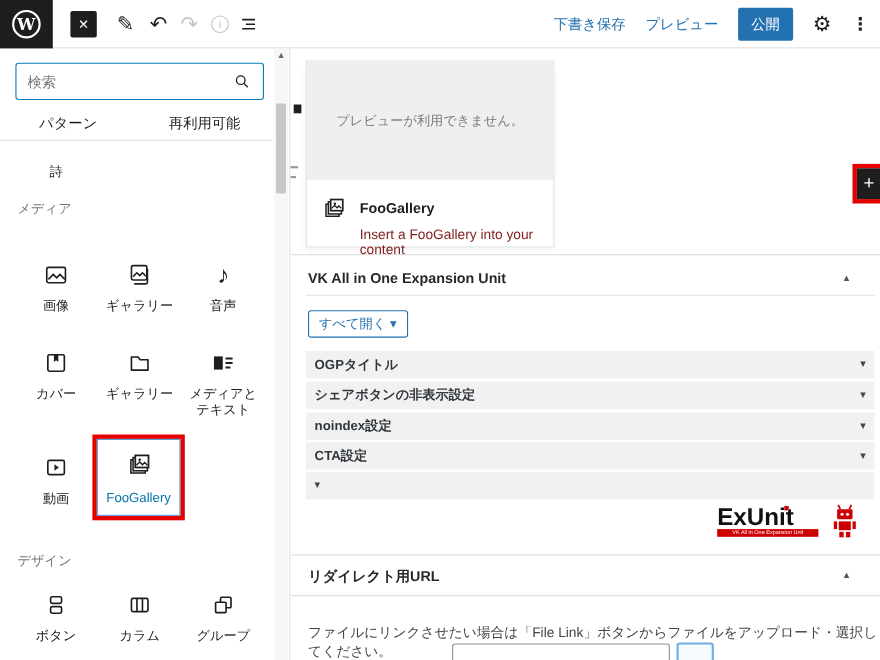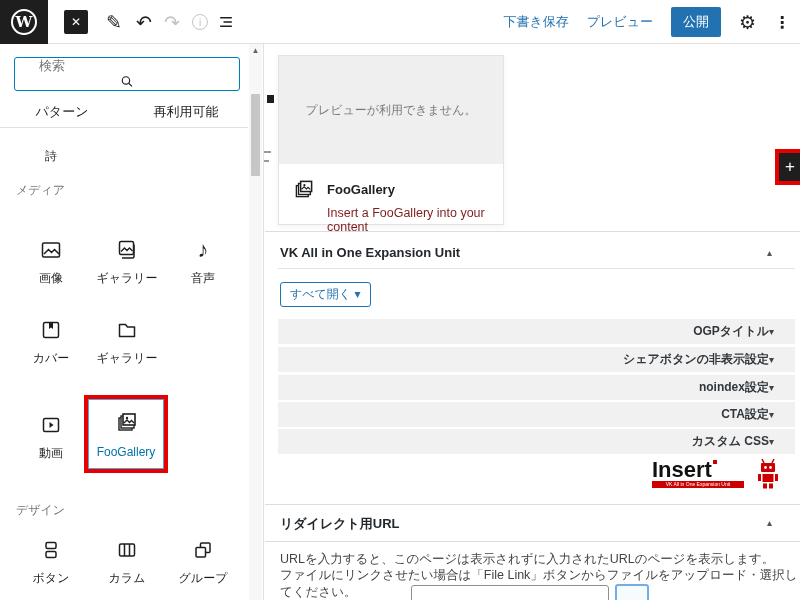--- a/index.html
+++ b/index.html
@@ -25,21 +25,21 @@
   .tb-link { color:#2271b1; font-size:13px; cursor:pointer; white-space:nowrap; }
   #publish-btn { background:#2271b1; color:#fff; font-size:13px; padding:6px 12px;
     border-radius:2px; border:none; cursor:pointer; white-space:nowrap; }
   .icon-svg { display:block; }
 
   
   #sidebar { position:absolute; top:44px; left:0; width:264px; bottom:0;
     background:#fff; border-right:1px solid #e0e0e0; z-index:20; }
   #search-box { position:absolute; left:14px; top:13px; width:226px; height:34px;
     border:1.5px solid #007cba; border-radius:3px; background:#fff;
-    display:flex; align-items:center; padding:0 10px;flex-direction:column; }
+    display:flex; align-items:center; padding:0 10px; }
   #search-box input { flex:1; border:none; outline:none; font-size:13px;
     color:#1e1e1e; font-family:inherit; background:transparent; }
   #search-box input::placeholder { color:#757575; }
   #tabs { position:absolute; left:0; top:53px; width:248px; height:31px;
     display:flex; border-bottom:1px solid #e0e0e0; }
   .tab { flex:1; display:flex; align-items:center; justify-content:center;
     font-size:13px; color:#1e1e1e; cursor:pointer; position:relative; }
   .tab.active::after { content:""; position:absolute; left:0; right:0; bottom:-1px;
     height:3px; background:#007cba; }
   .section-label { position:absolute; left:16px; font-size:12px; color:#757575; }
@@ -84,21 +84,21 @@
   
   #metabox { position:absolute; left:265px; top:231px; width:535px; height:342px;
     background:#fff; border-top:1px solid #ddd; }
   .panel-title { position:absolute; left:15px; font-size:13px; font-weight:bold; color:#23282d; }
   .panel-caret { position:absolute; right:28px; font-size:10px; color:#555; cursor:pointer; }
   .hdiv { position:absolute; height:0; border-top:1px solid #e5e5e5; }
   #open-all-btn { position:absolute; left:15px; top:50px; border:1px solid #2271b1;
     color:#2271b1; background:#fff; border-radius:3px; font-size:12px; padding:3px 9px;
     cursor:pointer; font-family:inherit; }
   .acc-bar { position:absolute; left:13px; width:517px; height:25px; background:#f1f1f2;
-    display:flex; align-items:center; padding:0 21px; cursor:pointer;text-align:right; }
+    display:flex; align-items:center; padding:0 8px; cursor:pointer; }
   .acc-bar span.lbl { font-size:12px; font-weight:bold; color:#32373c; flex:1; }
   .acc-bar span.car { font-size:10px; color:#444; }
 
   
   #exunit { position:absolute; right:18px; top:227px; width:130px; height:34px; }
   #exunit-text { position:absolute; left:0; top:0; font-size:22px; font-weight:bold;
     color:#111; letter-spacing:0; line-height:22px; font-family:"Liberation Sans",sans-serif; }
   #exunit-dot { position:absolute; left:61px; top:1px; width:4px; height:4px; background:#cc0000; }
   #exunit-bar { position:absolute; left:0; top:22px; width:92px; height:7px; background:#cc0000;
     color:#fff; font-size:5px; text-align:center; line-height:7px; overflow:hidden; white-space:nowrap; }
@@ -203,20 +203,29 @@
       </div>
       <div class="blk-label">カバー</div>
     </div>
     <div class="blk-cell" style="left:91px; top:273px">
       <div class="blk-icon">
         <svg class="icon-svg" width="24" height="24" viewBox="0 0 24 24">
           <path d="M4.5 6.5h6l2 2.5h7v9.5h-15z" stroke="#1e1e1e" stroke-width="1.5" fill="none" stroke-linejoin="round"></path>
         </svg>
       </div>
       <div class="blk-label">ギャラリー</div>
+    </div>
+    <div class="blk-cell" style="left:167px; top:273px">
+      <div class="blk-icon">
+        <svg class="icon-svg" width="24" height="24" viewBox="0 0 24 24">
+          <rect x="3.5" y="6" width="8" height="12" fill="#1e1e1e"></rect>
+          <path d="M14 8h6.5M14 12h6.5M14 16h4.5" stroke="#1e1e1e" stroke-width="1.8"></path>
+        </svg>
+      </div>
+      <div class="blk-label">メディアとテキスト</div>
     </div>
 
     <div class="blk-cell" style="left:15px; top:368px">
       <div class="blk-icon">
         <svg class="icon-svg" width="24" height="24" viewBox="0 0 24 24">
           <rect x="4.5" y="5.5" width="15" height="13" rx="1.5" stroke="#1e1e1e" stroke-width="1.5" fill="none"></rect>
           <path d="M10.5 9l4 3-4 3z" fill="#1e1e1e"></path>
         </svg>
       </div>
       <div class="blk-label">動画</div>
@@ -320,26 +329,25 @@
     </div>
     <div class="acc-bar" style="top:143px">
       <span class="lbl">noindex設定</span>
       <span class="car">▾</span>
     </div>
     <div class="acc-bar" style="top:170px">
       <span class="lbl">CTA設定</span>
       <span class="car">▾</span>
     </div>
     <div class="acc-bar" style="top:197px">
-      <span class="lbl">カスタム CSS</span>
       <span class="car">▾</span>
     </div>
 
     <div id="exunit">
-      <div id="exunit-text">Insert</div>
+      <div id="exunit-text">ExUnit</div>
       <div id="exunit-dot"></div>
       <div id="exunit-bar">VK All in One Expansion Unit</div>
       <svg class="icon-svg" width="28" height="32" viewBox="0 0 28 32" style="position:absolute; right:0; top:-2px;">
         <path d="M8 2l2 4M20 2l-2 4" stroke="#cc0000" stroke-width="1.6"></path>
         <rect x="7" y="6" width="14" height="9" rx="1" fill="#cc0000"></rect>
         <circle cx="11.5" cy="10.5" r="1.4" fill="#fff"></circle>
         <circle cx="16.5" cy="10.5" r="1.4" fill="#fff"></circle>
         <rect x="8.5" y="17" width="11" height="8" fill="#cc0000"></rect>
         <rect x="4" y="17" width="3" height="7" fill="#cc0000"></rect>
         <rect x="21" y="17" width="3" height="7" fill="#cc0000"></rect>
@@ -347,20 +355,19 @@
         <rect x="15" y="26.5" width="4" height="5" fill="#cc0000"></rect>
       </svg>
     </div>
 
     <div class="hdiv" style="left:0; right:0; top:272px; border-color:#ddd;"></div>
 
     <div class="panel-title" style="top:283px">リダイレクト用URL</div>
     <span class="panel-caret" style="top:285px">▴</span>
     <div class="hdiv" style="left:0; right:0; top:309px; border-color:#ddd;"></div>
 
-    <div class="desc-line" style="top:319px">URLを入力すると、このページは表示されずに入力されたURLのページを表示します。</div>
     <div class="desc-line" style="top:335px">ファイルにリンクさせたい場合は「File Link」ボタンからファイルをアップロード・選択してください。</div>
 
     <input id="redirect-input" type="text" value="" style="">
     <button id="file-link-btn"></button>
   </div>
 
 </div>
 
 </body></html>

